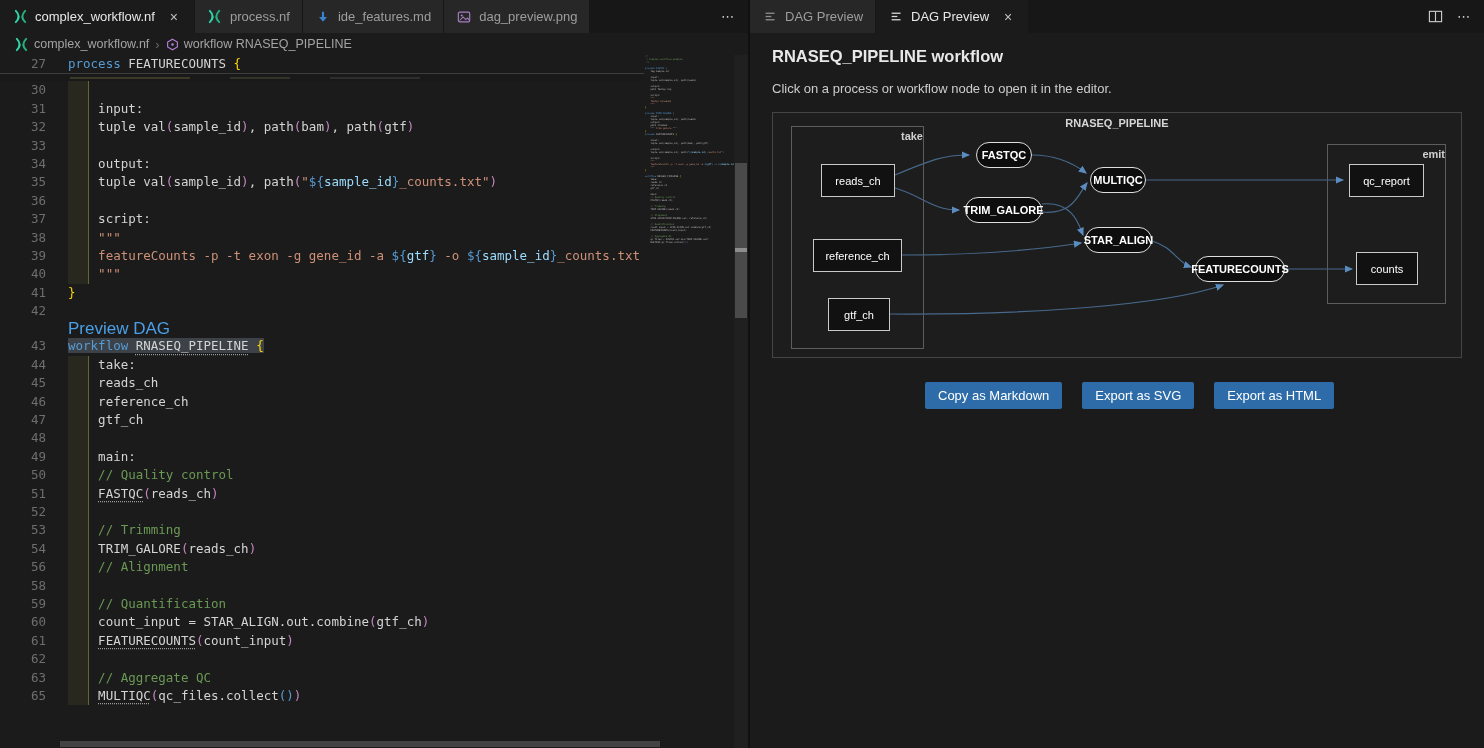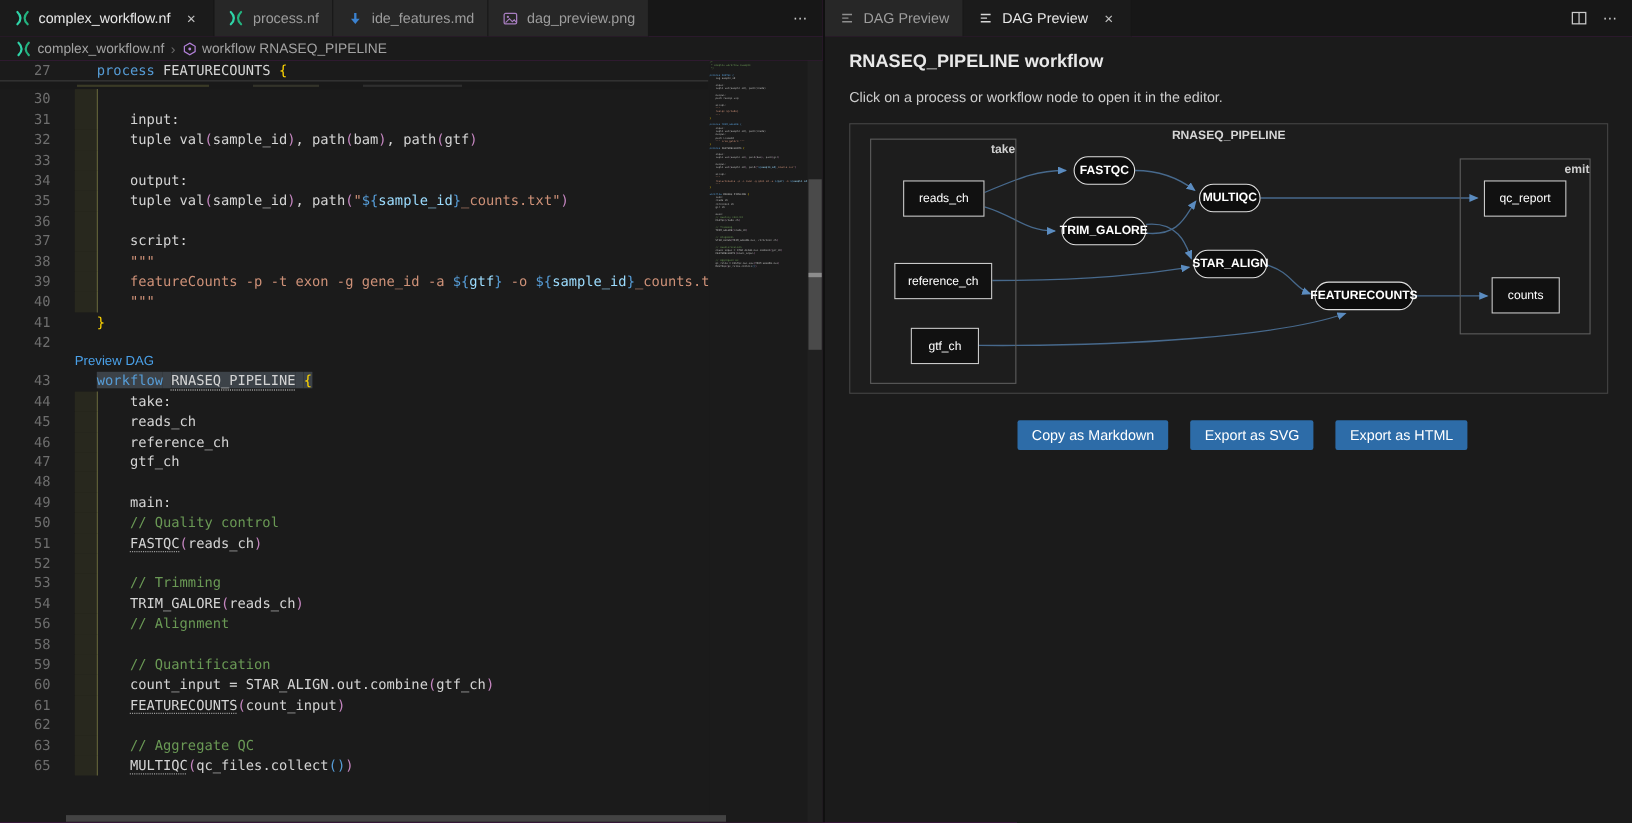--- a/index.html
+++ b/index.html
@@ -22,29 +22,29 @@
   .strip-actions .act { cursor:pointer; display:flex; align-items:center; }
   
   .breadcrumb { position:absolute; left:0; top:33px; width:748px; height:22px; background:#1b1b1b;
     display:flex; align-items:center; gap:5px; padding-left:14px; color:#a3a3a3; font-size:12.5px; }
   .breadcrumb .sep { color:#6a6a6a; font-size:13px; padding:0 1px; }
   .crumb { display:flex; align-items:center; gap:5px; cursor:pointer; }
   
   .editor { position:absolute; left:0; top:55px; width:748px; height:693px; background:#1b1b1b; overflow:hidden; }
   .code-rows { position:absolute; left:0; top:0; width:644px; height:100%; overflow:hidden;
     font-family:"DejaVu Sans Mono","Liberation Mono",monospace; font-size:12.5px; }
-  .row { position:relative; height:18.4px; line-height:18.4px; white-space:pre; display:flex;gap:20px; }
+  .row { position:relative; height:18.4px; line-height:18.4px; white-space:pre; display:flex; }
   .row .num { width:46px; flex:0 0 46px; text-align:right; color:#6e6e6e; padding-right:0; }
   .row .codetxt { padding-left:22px; }
   .row .ind { position:absolute; left:68px; top:0; bottom:0; width:21px;
     background:rgba(160,160,60,0.10); border-right:1px solid rgba(175,175,95,0.45); }
   .row.fold { height:8px; border-top:1px solid #3d3d3d; background:#191919; }
   .row.fold .dash { position:absolute; top:3px; height:2px; background:#3a3a26; }
   .row.lens { height:17px; line-height:17px; }
-  .lens-link { margin-left:68px; font-size:12px; color:#4aa0e8; cursor:pointer; font-family:"Liberation Sans",sans-serif; }
+  .lens-link { margin-left:68px; font-size:17px; color:#4aa0e8; cursor:pointer; font-family:"Liberation Sans",sans-serif; }
   .tok.k { color:#569cd6; } .tok.p { color:#d4d4d4; } .tok.y { color:#ffd602; }
   .tok.pr { color:#c586c0; } .tok.s { color:#ce9178; } .tok.i { color:#569cd6; }
   .tok.v { color:#9cdcfe; } .tok.c { color:#6a9955; } .tok.b { color:#569cd6; }
   .tok.f { color:#d4d4d4; text-decoration:underline dotted rgba(200,200,200,.75); text-underline-offset:3px; }
   .tok.sel { background:#3c4248; }
   
   .minimap { position:absolute; left:645px; top:0; width:89px; height:100%; background:#1b1b1b; overflow:hidden; cursor:pointer;
     font-family:"DejaVu Sans Mono",monospace; font-size:2.3px; line-height:3.0px; white-space:pre; }
   .minimap .mline { height:3px; overflow:hidden; }
   .vscroll { position:absolute; left:734px; top:0; width:14px; height:100%; background:#202020; cursor:pointer; }

